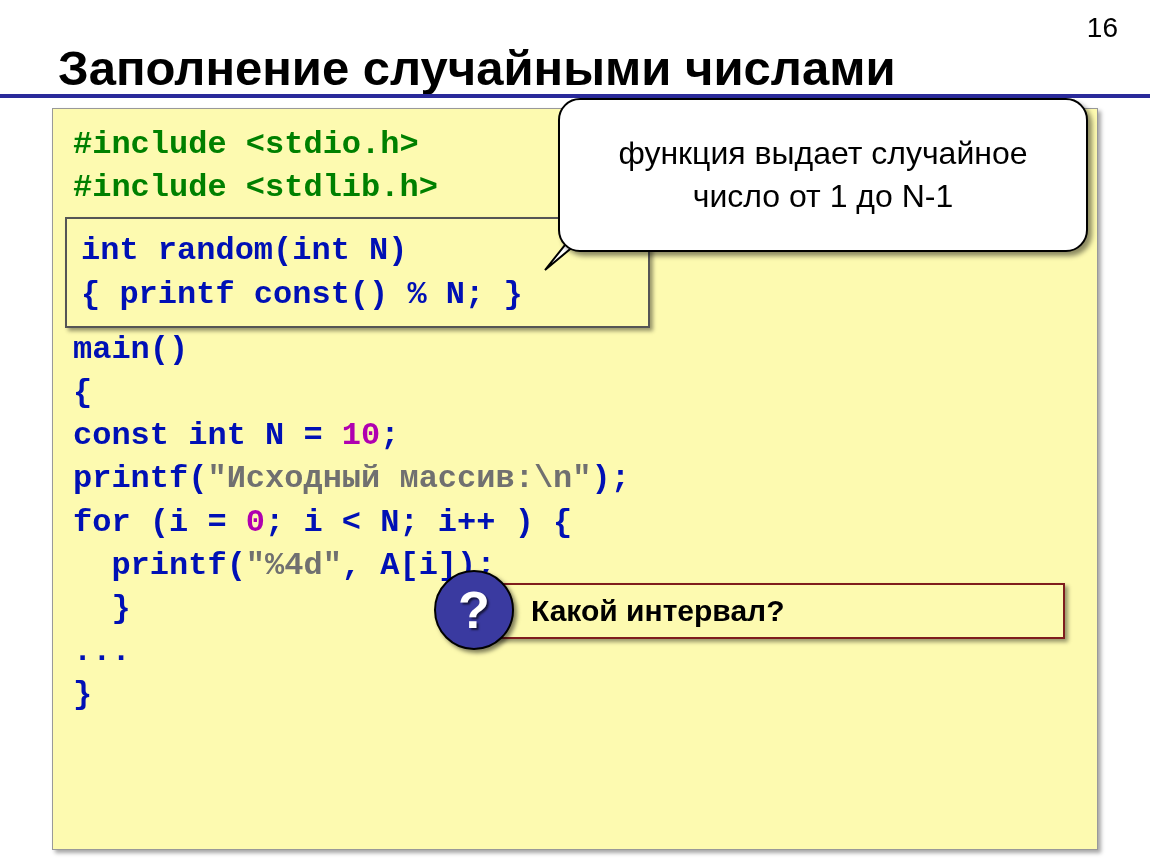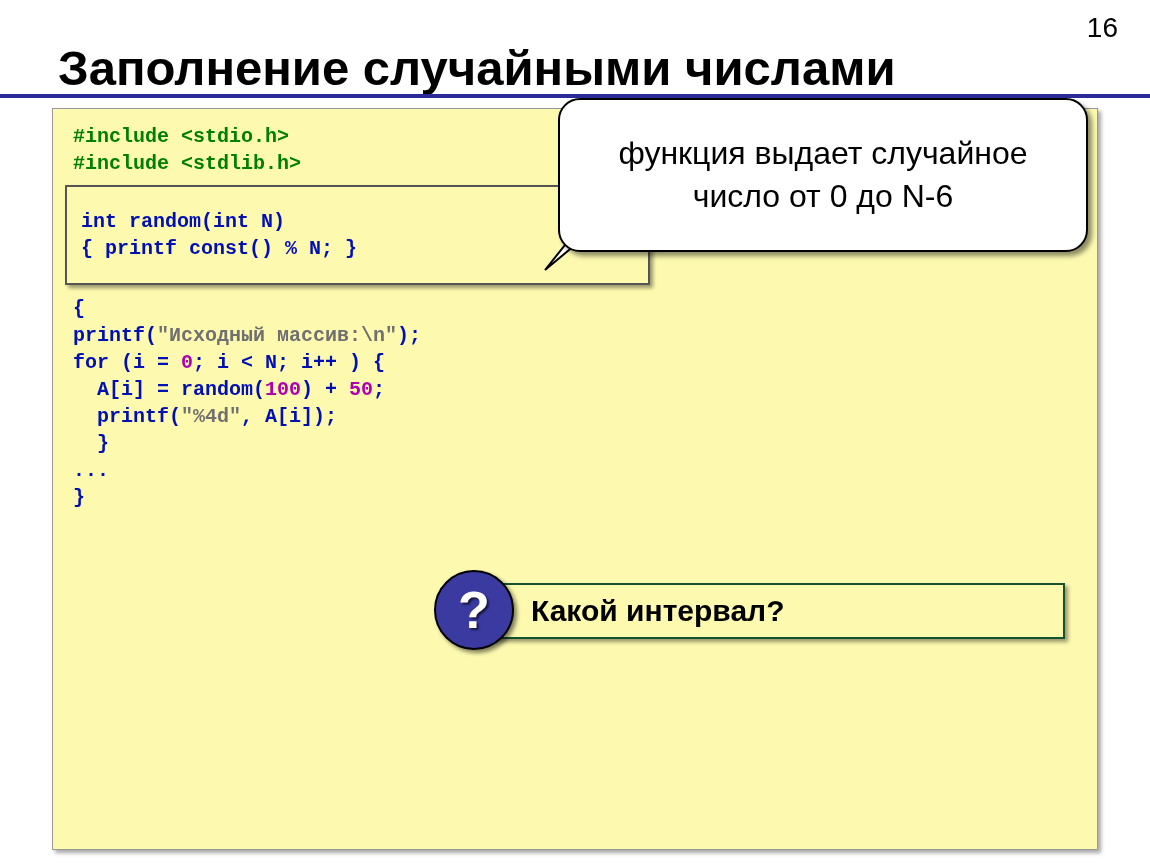--- a/index.html
+++ b/index.html
@@ -38,39 +38,39 @@
     position: absolute;
     top: 108px;
     left: 52px;
     width: 1046px;
     height: 742px;
     background: #fdfab0;
     border: 1px solid #999;
     box-shadow: 3px 3px 4px rgba(0,0,0,0.35);
     padding: 14px 20px 14px 20px;
     font-family: "Courier New", monospace;
-    font-size: 20px;
+    font-size: 32px;
     font-weight: bold;
     line-height: 1.35;
   }
   .code-line { white-space: pre; }
   .kw-blue { color: #0010b5; }
   .kw-green { color: #008000; }
   .kw-magenta { color: #b000b0; }
   .str-gray { color: #707070; }
 
   .sub-box {
     margin-top: 8px;
-    margin-bottom: 10px;
+    margin-bottom: 0;
     margin-left: -8px;
     width: 585px;
     background: #fdfab0;
     border: 2px solid #555;
     box-shadow: 3px 3px 4px rgba(0,0,0,0.4);
-    padding: 21px 14px;
+    padding: 10px 14px;
   }
 
   .callout {
     position: absolute;
     top: 98px;
     left: 558px;
     width: 530px;
     height: 154px;
     background: #ffffff;
     border: 2px solid #000;
@@ -93,21 +93,21 @@
   }
   .callout-tail svg { overflow: visible; }
 
   .question-box {
     position: absolute;
     top: 583px;
     left: 465px;
     width: 600px;
     height: 56px;
     background: #fdfab0;
-    border: 2px solid #14532d;
+    border: 2px solid #7f1d1d;
     box-shadow: 3px 3px 4px rgba(0,0,0,0.4);
     display: flex;
     align-items: center;
     padding-left: 64px;
     font-family: Arial, Helvetica, sans-serif;
     font-size: 30px;
     font-weight: bold;
     color: #000;
   }
   .question-badge {
@@ -141,38 +141,39 @@
 
 <div class="code-block">
   <div class="code-line"><span class="kw-green">#include </span><span class="kw-green">&lt;stdio.h&gt;</span></div>
   <div class="code-line"><span class="kw-green">#include </span><span class="kw-green">&lt;stdlib.h&gt;</span></div>
 
   <div class="sub-box">
     <div class="code-line"><span class="kw-blue">int</span><span class="kw-blue"> random(</span><span class="kw-blue">int</span><span class="kw-blue"> N)</span></div>
     <div class="code-line"><span class="kw-blue">{ </span><span class="kw-blue">printf</span><span class="kw-blue"> const() % N; }</span></div>
   </div>
 
+  <div class="code-line"><span class="kw-blue">main()</span></div>
   <div class="code-line"><span class="kw-blue">{</span></div>
+  <div class="code-line"><span class="kw-blue">const</span><span class="kw-blue"> </span><span class="kw-blue">int</span><span class="kw-blue"> N = </span><span class="kw-magenta">10</span><span class="kw-blue">;</span></div>
   <div class="code-line"><span class="kw-blue">printf(</span><span class="str-gray">"Исходный массив:\n"</span><span class="kw-blue">);</span></div>
   <div class="code-line"><span class="kw-blue">for</span><span class="kw-blue"> (i = </span><span class="kw-magenta">0</span><span class="kw-blue">; i &lt; N; i++ ) {</span></div>
-  <div class="code-line"><span class="kw-blue">  A[i] = random(</span><span class="kw-magenta">100</span><span class="kw-blue">) + </span><span class="kw-magenta">50</span><span class="kw-blue">;</span></div>
   <div class="code-line"><span class="kw-blue">  printf(</span><span class="str-gray">"%4d"</span><span class="kw-blue">, A[i]);</span></div>
   <div class="code-line"><span class="kw-blue">  }</span></div>
   <div class="code-line"><span class="kw-blue">...</span></div>
   <div class="code-line"><span class="kw-blue">}</span></div>
 </div>
 
 <div class="callout-tail">
   <svg width="60" height="60">
     <polygon points="40,0 60,0 0,50" fill="#ffffff" stroke="#000" stroke-width="2"></polygon>
     <polygon points="42,0 58,0 48,2" fill="#ffffff"></polygon>
   </svg>
 </div>
 <div class="callout">
-  <span>функция выдает случайное число от 0 до N-6</span>
+  <span>функция выдает случайное число от 1 до N-1</span>
 </div>
 
 <div class="question-box">
   <span>Какой интервал?</span>
 </div>
 <div class="question-badge">
   <span>?</span>
 </div>
 
 </body></html>

